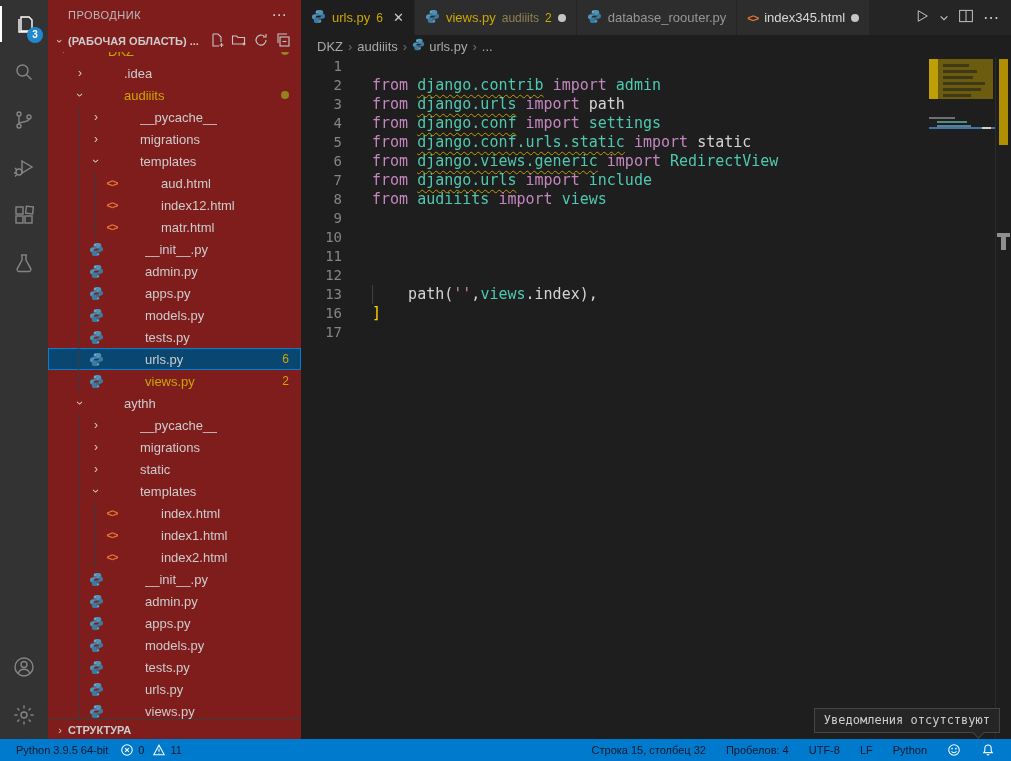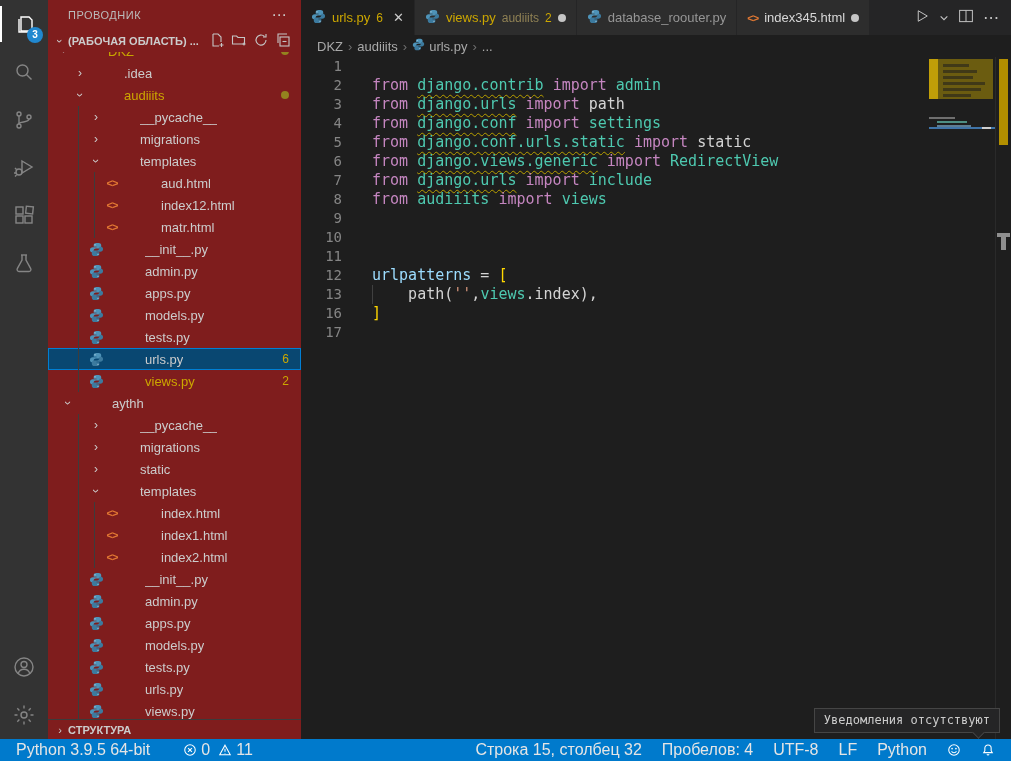--- a/index.html
+++ b/index.html
@@ -90,21 +90,21 @@
   .ruler-t-bar { position:absolute; top:176px; right:1px; width:13px; height:4px; background:#8f8f8f; }
   .ruler-t-stem { position:absolute; top:180px; right:5px; width:5px; height:13px; background:#8f8f8f; }
 
   
   .tooltip { position:absolute; right:11px; bottom:6px; background:#252526; border:1px solid #454545; color:#cccccc;
     font-size:12px; padding:4px 9px 5px; z-index:6; white-space:nowrap; }
   .tooltip::after { content:""; position:absolute; right:16px; bottom:-5px; width:8px; height:8px; background:#252526;
     border-right:1px solid #454545; border-bottom:1px solid #454545; transform:rotate(45deg); }
 
   
-  .statusbar { height:22px; background:#007acc; display:flex; align-items:center; color:#e5e5e5; font-size:16px; padding:0 10px;gap:21px; }
+  .statusbar { height:22px; background:#007acc; display:flex; align-items:center; color:#0f172a; font-size:11px; padding:0 10px; }
   .sb-item { display:flex; align-items:center; gap:4px; padding:0 6px; cursor:pointer; height:22px; }
   .sb-item svg { width:14px; height:14px; stroke:#ffffff; fill:none; stroke-width:1.2; }
   .sb-right { margin-left:auto; display:flex; align-items:center; gap:8px; }
 </style>
 </head>
 <body>
 
 <div class="app">
 
   <div class="activitybar">
@@ -348,21 +348,21 @@
               <path d="M7.9 1C6.1 1 5 1.9 5 3.3V5h3.1v.5H3.9C2.3 5.5 1 6.6 1 8.5S2.2 11 3.7 11H5V9.3C5 8 6.1 7 7.4 7h3.2C11.9 7 13 5.9 13 4.6V3.2C13 1.9 11.7 1 10.3 1z" fill="#4e93b8"></path>
               <path d="M8.1 15c1.8 0 2.9-.9 2.9-2.3V11H7.9v-.5h4.2c1.6 0 2.9-1.1 2.9-3S13.8 5 12.3 5H11v1.7C11 8 9.9 9 8.6 9H5.4C4.1 9 3 10.1 3 11.4v1.4C3 14.1 4.3 15 5.7 15z" fill="#3c7a9e"></path>
               <circle cx="6.4" cy="3" r=".6" fill="#cfe4f2"></circle>
               <circle cx="9.6" cy="13" r=".6" fill="#cfe4f2"></circle>
             </svg>
           </span>
           <span class="label warning">views.py</span>
           <span class="spacer"></span>
           <span class="badge">2</span>
         </div>
-        <div class="trow" style="padding-left: 12px;">
+        <div class="trow" style="padding-left: 24px;">
           <span class="twisty exp">›</span>
           <span class="label">aythh</span>
           <span class="spacer"></span>
         </div>
         <div class="trow" style="padding-left: 40px;">
           <span class="tguide" style="left: 30px;"></span>
           <span class="twisty">›</span>
           <span class="label">__pycache__</span>
           <span class="spacer"></span>
         </div>
@@ -626,21 +626,20 @@
           <div class="cline">
             <span class="gutter">10</span>
             <span class="code"></span>
           </div>
           <div class="cline">
             <span class="gutter">11</span>
             <span class="code"></span>
           </div>
           <div class="cline">
             <span class="gutter">12</span>
-            <span class="code"><span class="var">urlpatterns</span><span class="pl"> = </span><span class="b1">[</span></span>
           </div>
           <div class="cline">
             <span class="gutter">13</span>
             <span class="code"><span class="iguide"></span><span class="pl">    path</span><span class="pa">(</span><span class="str">''</span><span class="pl">,</span><span class="ty">views</span><span class="pl">.index</span><span class="pa">)</span><span class="pl">,</span></span>
           </div>
           <div class="cline">
             <span class="gutter">16</span>
             <span class="code"><span class="b1">]</span></span>
           </div>
           <div class="cline">

